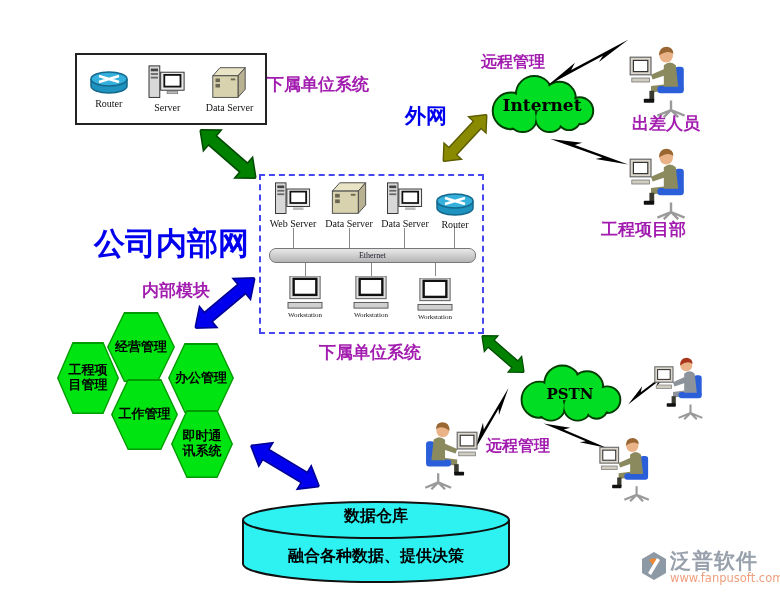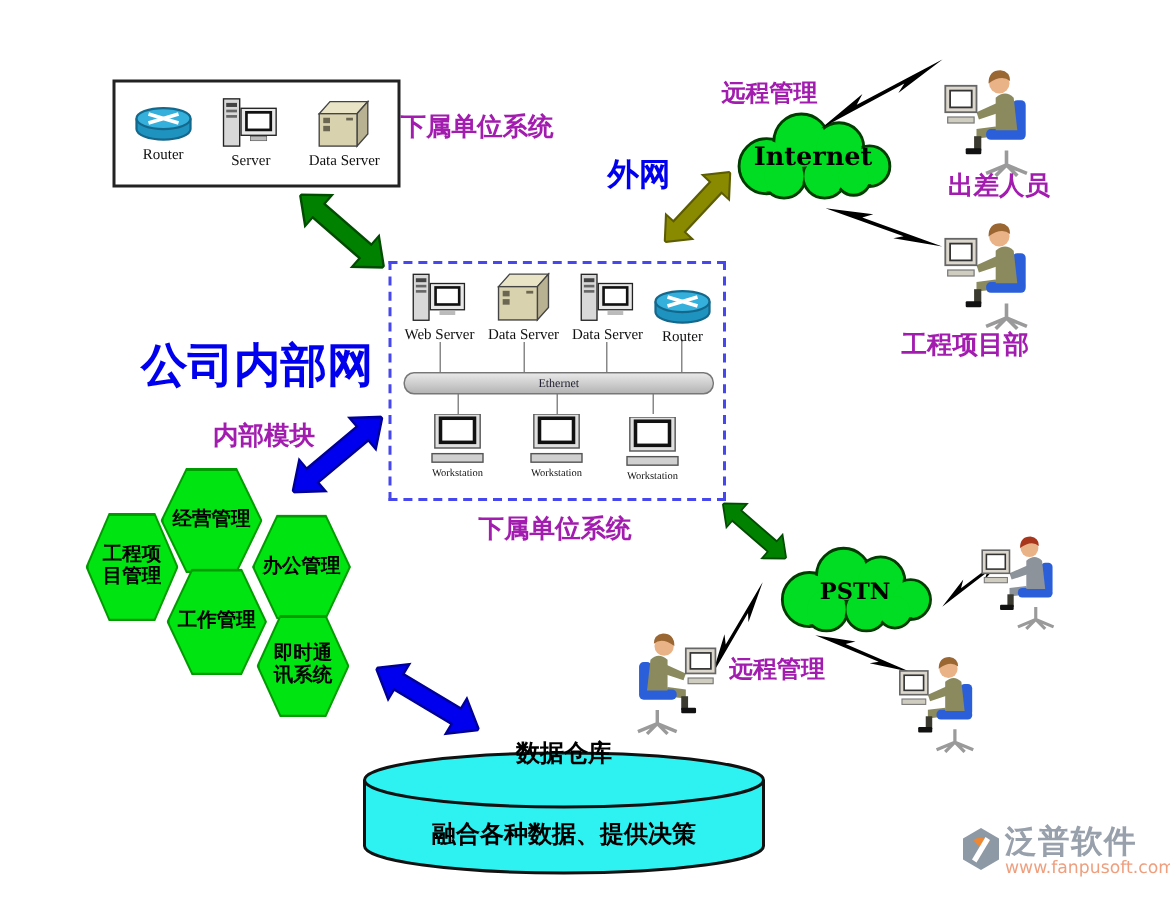--- a/index.html
+++ b/index.html
@@ -309,21 +309,21 @@
       <use href="#person-fig"></use>
     </svg>
   <svg class="abs person" style="left:596px;top:430px;width:74px;height:72px;" viewBox="0 0 100 100">
       <use href="#person-fig"></use>
     </svg>
 
   <svg class="abs" style="left:239px;top:499px;width:274px;height:88px;" viewBox="0 0 274 88">
     <path d="M4,21 L4,65 A133,18 0 0 0 270,65 L270,21" fill="#2ef2f2" stroke="#111" stroke-width="2"></path>
     <ellipse cx="137" cy="21" rx="133" ry="18" fill="#2ef2f2" stroke="#111" stroke-width="2"></ellipse>
   </svg>
-  <div class="cyl-text" style="left:239px;top:492px;font-family:Liberation Mono, monospace;">数据仓库</div>
+  <div class="cyl-text" style="left:239px;top:506px;font-family:Liberation Mono, monospace;">数据仓库</div>
   <div class="cyl-text" style="left:239px;top:546px;">融合各种数据、提供决策</div>
 
   <div class="abs wm" style="left:641px;top:551px;">
     <svg width="26" height="30" viewBox="0 0 26 30">
       <path d="M13,1 L25,8 L25,22 L13,29 L1,22 L1,8 Z" fill="#8e99a6"></path>
       <path d="M8,9 A9,9 0 0 1 19,10 L13,15 Z" fill="#ee8833"></path>
       <path d="M7,22 L16,7 L19,9 L10,24 Z" fill="#ffffff"></path>
     </svg>
     <div class="wm-col">
       <span class="wm-brand">泛普软件</span>

